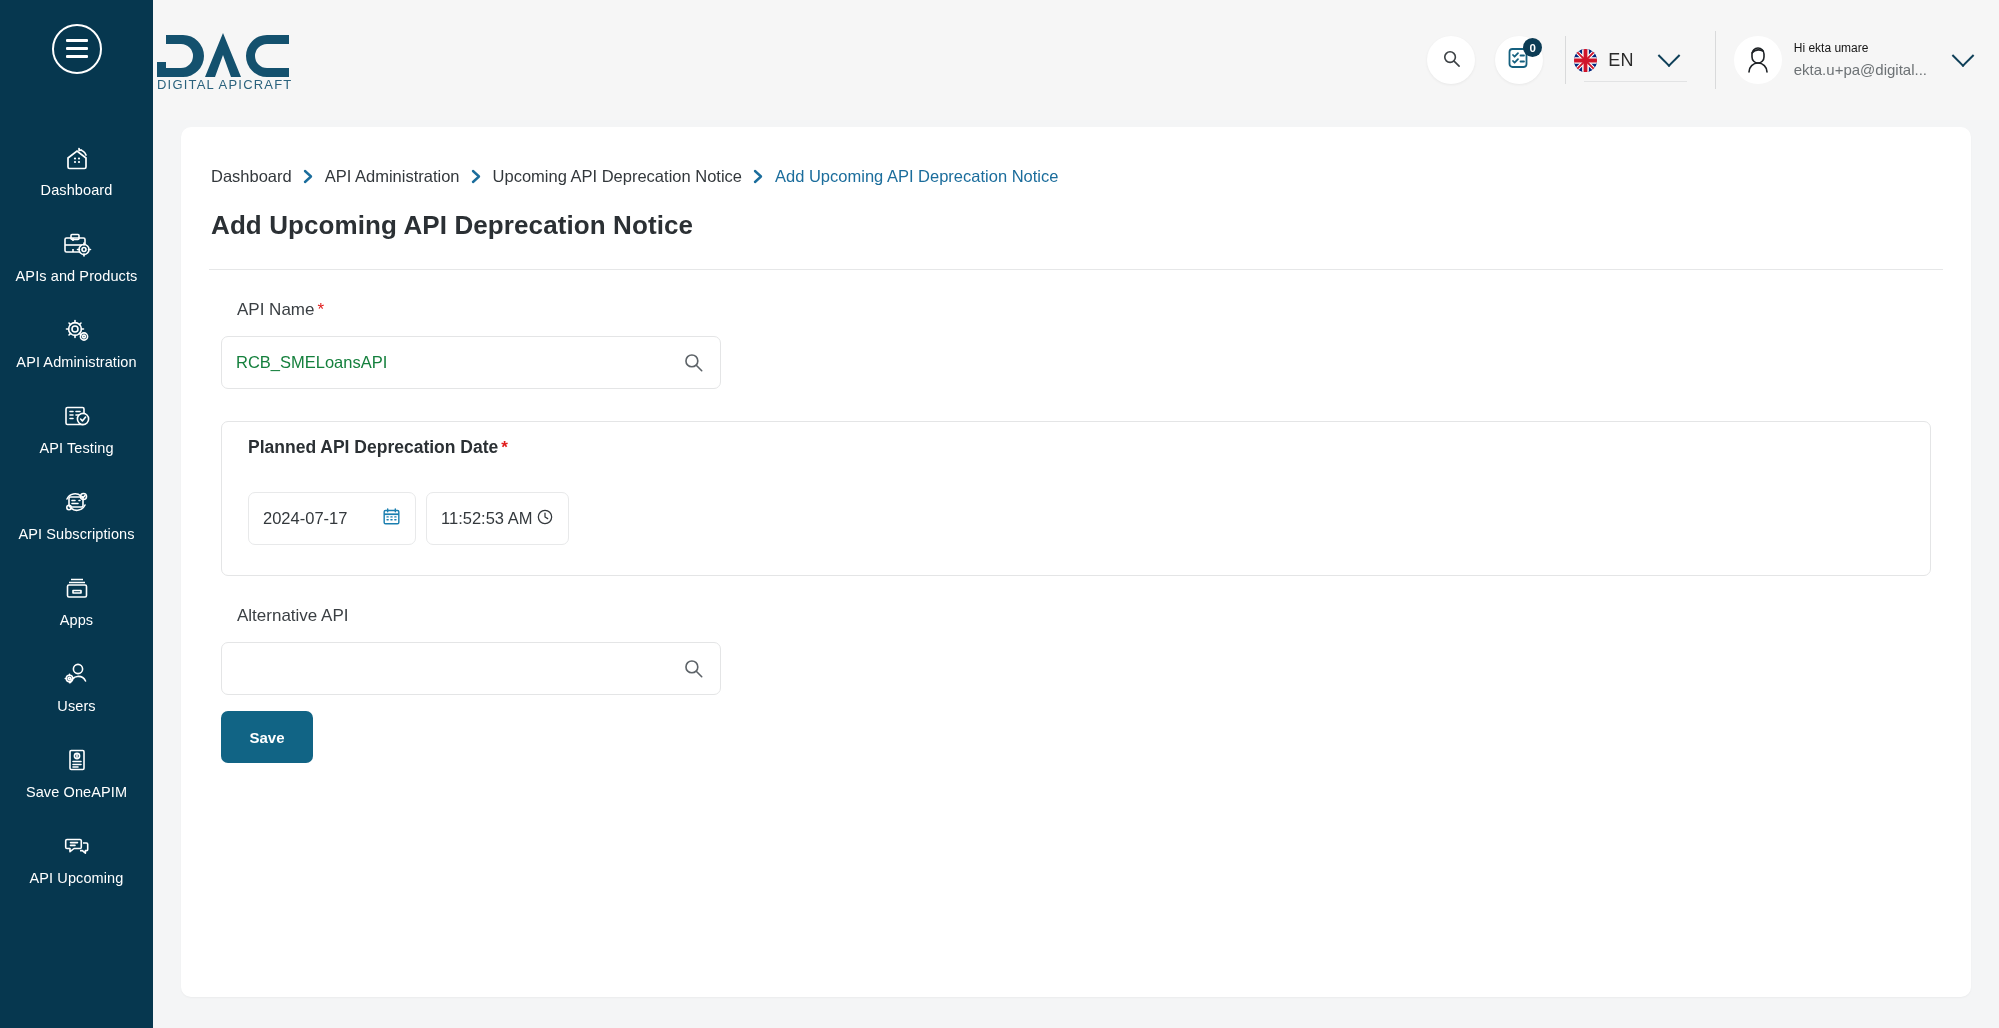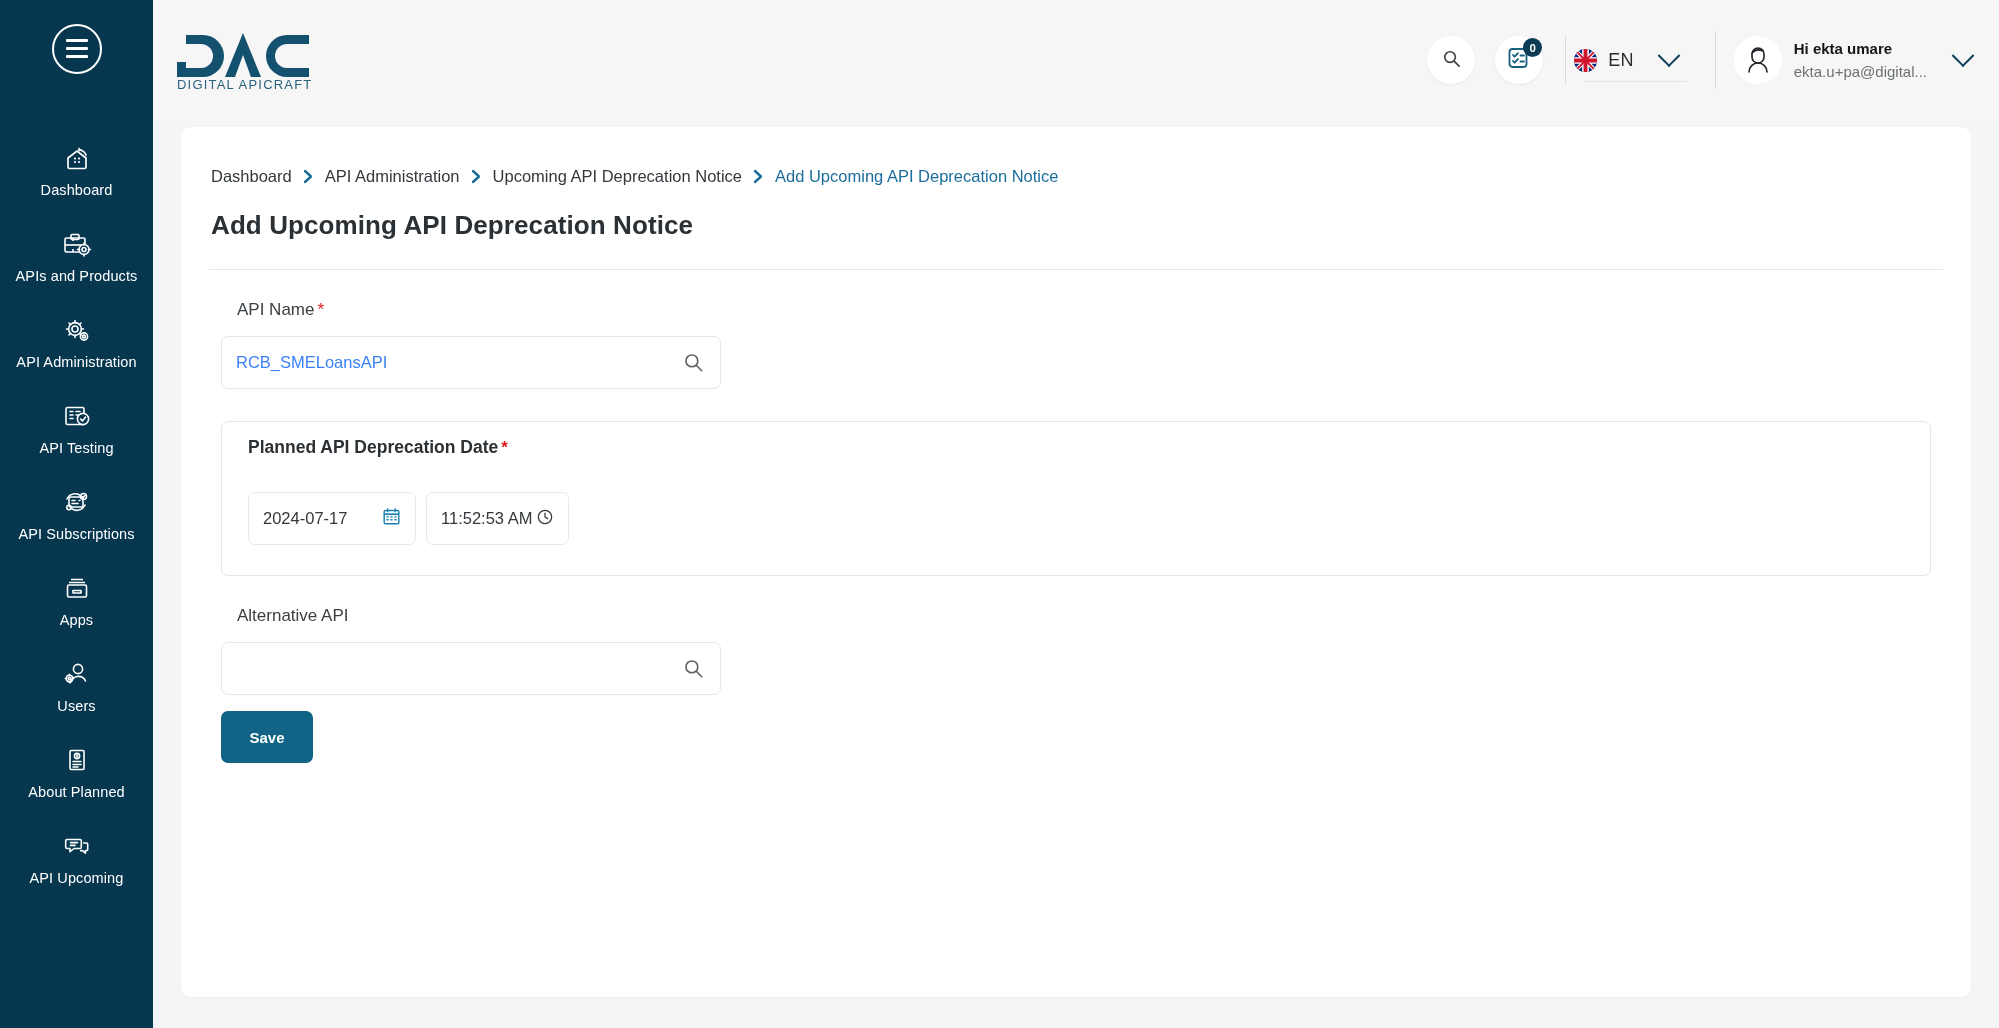--- a/index.html
+++ b/index.html
@@ -52,21 +52,21 @@
 
   
   .main { flex: 1; height: 1028px; display: flex; flex-direction: column; background: #f4f5f6; overflow: hidden; }
 
   .topbar {
     height: 120px; min-height: 120px;
     background: #f6f6f6;
     display: flex; align-items: center;
     padding: 0 28px 0 0;
   }
-  .logo-wrap { margin-left: 20px; display: flex; flex-direction: column; cursor: pointer; }
+  .logo-wrap { display: flex; flex-direction: column; cursor: pointer; }
   .logo-svg { display: block; }
   .topbar-spacer { flex: 1; }
 
   .icon-btn {
     width: 48px; height: 48px; border-radius: 50%;
     background: #ffffff;
     display: flex; align-items: center; justify-content: center;
     cursor: pointer; position: relative;
     box-shadow: 0 1px 3px rgba(0,0,0,.06);
   }
@@ -108,21 +108,21 @@
     margin-left: 24px; padding-left: 18px;
     border-left: 1px solid #d9dadb;
     height: 58px; cursor: pointer;
   }
   .avatar {
     width: 48px; height: 48px; border-radius: 50%;
     background: #ffffff; display: flex; align-items: center; justify-content: center;
     flex: none;
   }
   .user-text { display: flex; flex-direction: column; line-height: 1.3; }
-  .user-name { font-size: 15px; font-weight: 700; color: #161616; }
+  .user-name { font-size: 12px; font-weight: 400; color: #161616; }
   .user-mail { font-size: 15px; color: #6d7275; margin-top: 3px; }
 
   
   .content-scroll { flex: 1; padding: 7px 28px 0 28px; overflow: hidden; }
   .card {
     background: #ffffff;
     border-radius: 10px;
     min-height: 870px;
     padding: 40px 28px 40px 28px;
     box-shadow: 0 1px 2px rgba(0,0,0,.04);
@@ -151,21 +151,21 @@
     margin-top: 16px;
     width: 500px; height: 53px;
     border: 1px solid #e4e5e6; border-radius: 7px;
     background: #fff;
     display: flex; align-items: center;
     padding: 0 16px 0 14px;
   }
   .input-box input {
     flex: 1; border: none; outline: none; background: transparent;
     font-family: "Liberation Sans", sans-serif;
-    font-size: 16.5px; color: #3b82f6;
+    font-size: 16.5px; color: #15803d;
   }
   .input-box input::placeholder { color: #9aa0a4; }
   .search-ic { flex: none; margin-left: 10px; cursor: pointer; display: flex; }
 
   .fieldset {
     margin-top: 32px;
     border: 1px solid #e4e5e6; border-radius: 7px;
     padding: 15px 26px 30px 26px;
     background: #fff;
   }
@@ -307,21 +307,21 @@
 
       <div class="nav-item">
         <span class="nav-icon">
           <svg width="30" height="26" viewBox="0 0 30 26" fill="none" stroke="#fff" stroke-width="1.6">
             <rect x="8" y="2.5" width="14" height="19" rx="1.2"></rect>
             <circle cx="15" cy="8" r="2.6"></circle>
             <path d="M15 6.8 v2.4" stroke-linecap="round"></path>
             <path d="M11 13.5 h8 M11 16.5 h8 M11 19 h5" stroke-linecap="round"></path>
           </svg>
         </span>
-        <span class="nav-label">About Planned</span>
+        <span class="nav-label">Save OneAPIM</span>
       </div>
 
       <div class="nav-item">
         <span class="nav-icon">
           <svg width="30" height="26" viewBox="0 0 30 26" fill="none" stroke="#fff" stroke-width="1.6">
             <path d="M5 5.5 h13 a1.3 1.3 0 0 1 1.3 1.3 v6.4 a1.3 1.3 0 0 1 -1.3 1.3 h-6 l-4 3.2 v-3.2 h-3 a1.3 1.3 0 0 1 -1.3 -1.3 v-6.4 a1.3 1.3 0 0 1 1.3 -1.3 z" stroke-linejoin="round"></path>
             <path d="M8.5 8.6 h7 M8.5 11.4 h4.5" stroke-linecap="round"></path>
             <path d="M21 9 h3.5 a1.2 1.2 0 0 1 1.2 1.2 v5.2 a1.2 1.2 0 0 1 -1.2 1.2 h-1.1 v2.6 l-3-2.6 h-2.4" stroke-linejoin="round"></path>
           </svg>
         </span>

